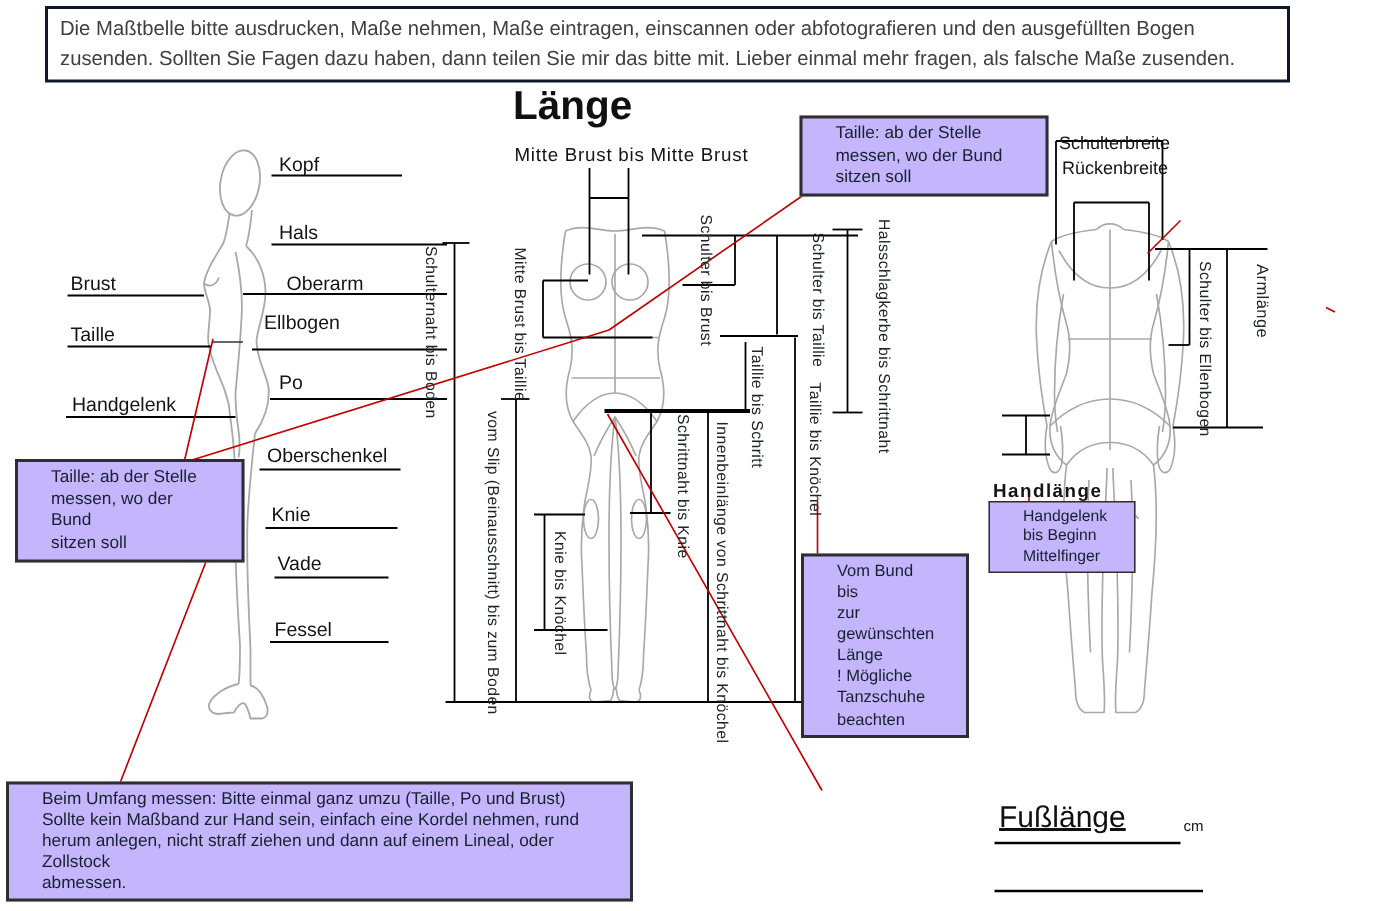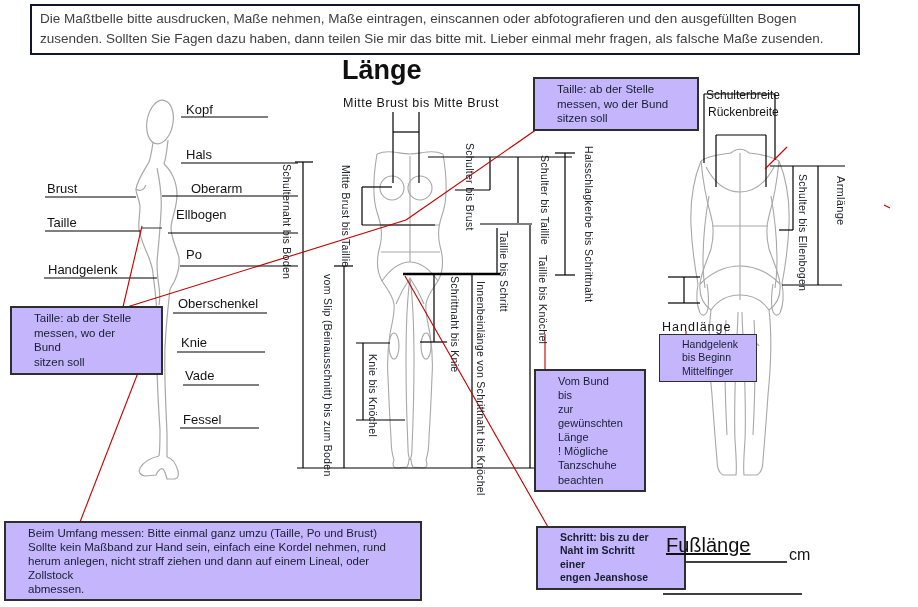--- a/index.html
+++ b/index.html
@@ -203,29 +203,26 @@
   <div class="box" style="left:533px;top:77px;width:118px;font-size:11.5px;">Taille: ab der Stelle
 messen, wo der Bund
 sitzen soll</div>
   <div class="box" style="left:534px;top:369px;width:64px;">Vom Bund bis
 zur
 gewünschten
 Länge
 ! Mögliche
 Tanzschuhe
 beachten</div>
-  <div class="box" style="left:536px;top:526px;width:102px;font-weight:bold;font-size:10.5px;">Schritt: bis zu der
-Naht im Schritt einer
-engen Jeanshose</div>
 
   <div class="lbl" style="left:706px;top:62px;font-size:12px;margin-top:26px;">Schulterbreite</div>
   <div class="lbl" style="left:708px;top:105px;font-size:12px;">Rückenbreite</div>
   <div class="vlbl" style="left:797px;top:174px;">Schulter bis Ellenbogen</div>
   <div class="vlbl" style="left:835px;top:176px;font-size:11px;">Armlänge</div>
-  <div class="lbl" style="left:662px;top:320px;font-size:12.5px;letter-spacing:1px;">Handlänge</div>
+  <div class="lbl" style="left:662px;top:320px;font-size:12.5px;letter-spacing:1px;font-weight:bold;">Handlänge</div>
   <div class="box" style="left:659px;top:334px;width:52px;font-size:10.5px;border-width:1.5px;">Handgelenk
 bis Beginn
 Mittelfinger</div>
 
   <div class="bignum" style="left:666px;top:534px;">Fußlänge</div>
-  <div class="lbl" style="left:789px;top:546px;font-size:16px;">cm</div>
+  <div class="lbl" style="left:789px;top:546px;font-size:10px;">cm</div>
 
 </div>
 
 </body></html>

